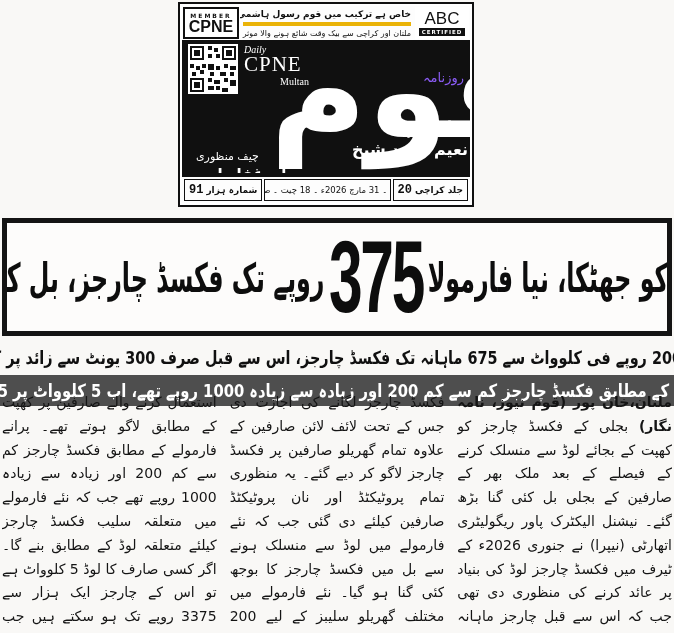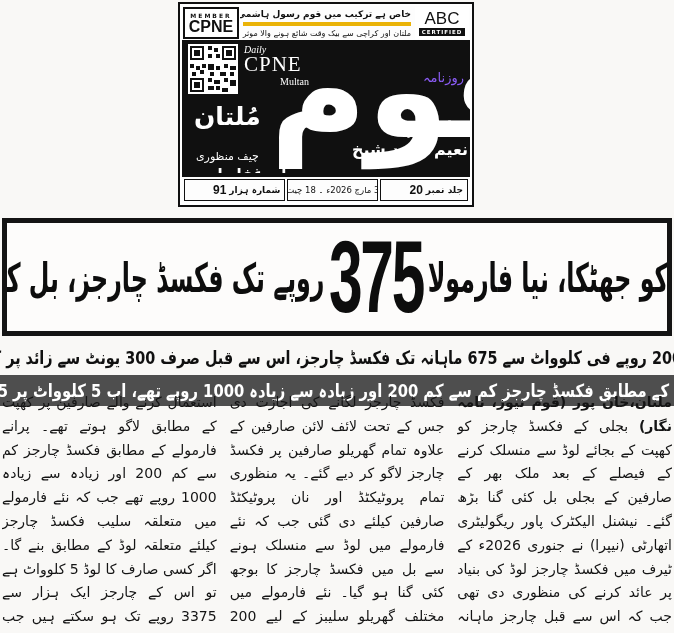--- a/index.html
+++ b/index.html
@@ -41,21 +41,21 @@
   .big-title { position:absolute; left:88px; top:-28px; color:#fff; font-size:132px; font-weight:bold;
                direction:rtl; line-height:1.2; }
   .rozanama { position:absolute; right:6px; top:30px; color:#8b5cf6; font-size:13px; direction:rtl; }
   .md-lbl { position:absolute; right:4px; top:88px; color:#fff; font-size:8.5px; direction:rtl; }
   .md-name { position:absolute; right:2px; top:100px; color:#fff; font-size:16px; font-weight:bold; direction:rtl; }
 
   .mh-date { position:absolute; left:2px; right:2px; bottom:2px; height:28px; background:#fdfdfd;
              display:flex; direction:rtl; align-items:stretch; border-top:2px solid #101010; }
   .date-box { display:flex; align-items:center; gap:3px; border:1px solid #101010; margin:2px;
               padding:0 4px; font-size:9px; font-weight:bold; color:#101010; white-space:nowrap; }
-  .date-box b { font-size:12px; font-family:Liberation Sans, sans-serif;margin-left:24px; }
+  .date-box b { font-size:12px; font-family:Liberation Mono, monospace; }
   .date-mid { flex:1; display:flex; align-items:center; justify-content:center; font-size:8.5px;
               color:#101010; white-space:nowrap; overflow:hidden; border:1px solid #101010; margin:2px 0; }
 
   
   .banner { position:absolute; left:2px; top:218px; width:670px; height:118px; background:#fdfcfb;
             border:5px solid #141414; display:flex; align-items:center; justify-content:center; overflow:hidden; }
   .banner-fit { display:flex; align-items:center; white-space:nowrap; direction:rtl; gap:6px;
                 transform:scale(0.72,1.22); transform-origin:center; }
   .banner-urdu { font-size:33px; font-weight:bold; color:#0d0d0d; }
   .banner-num { font-size:84px; font-weight:bold; color:#0d0d0d; line-height:1;
@@ -138,32 +138,31 @@
           <rect x="18" y="17" width="2" height="2"></rect>
             <rect x="21" y="18" width="3" height="3"></rect>
             <rect x="10" y="21" width="3" height="2"></rect>
           <rect x="14" y="21" width="2" height="2"></rect>
             <rect x="17" y="22" width="3" height="2"></rect>
         </g>
       </svg>
       <div class="daily-lbl">Daily</div>
       <div class="qaum-latin">CPNE</div>
       <div class="multan-latin">Multan</div>
-      <div class="city-urdu">مُلتان</div>
       <div class="chief-lbl">چیف منظوری</div>
       <div class="chief-name">میاں غفار احمد</div>
       <div class="big-title">قوم</div>
       <div class="rozanama">روزنامہ</div>
       <div class="md-lbl">مینیجنگ ڈائریکٹر</div>
       <div class="md-name">نعیم احمد شیخ</div>
     </div>
 
     <div class="mh-date">
       <div class="date-box">
-        <span>جلد نمبر</span>
+        <span>جلد کراچی</span>
         <b>20</b>
       </div>
       <div class="date-mid">منگل 11 شوال 1447ھ ۔ 31 مارچ 2026ء ۔ 18 چیت ۔ صفحات 8 قیمت 30 روپے</div>
       <div class="date-box">
         <span>شمارہ ہزار</span>
         <b>91</b>
       </div>
     </div>
   </div>
 

